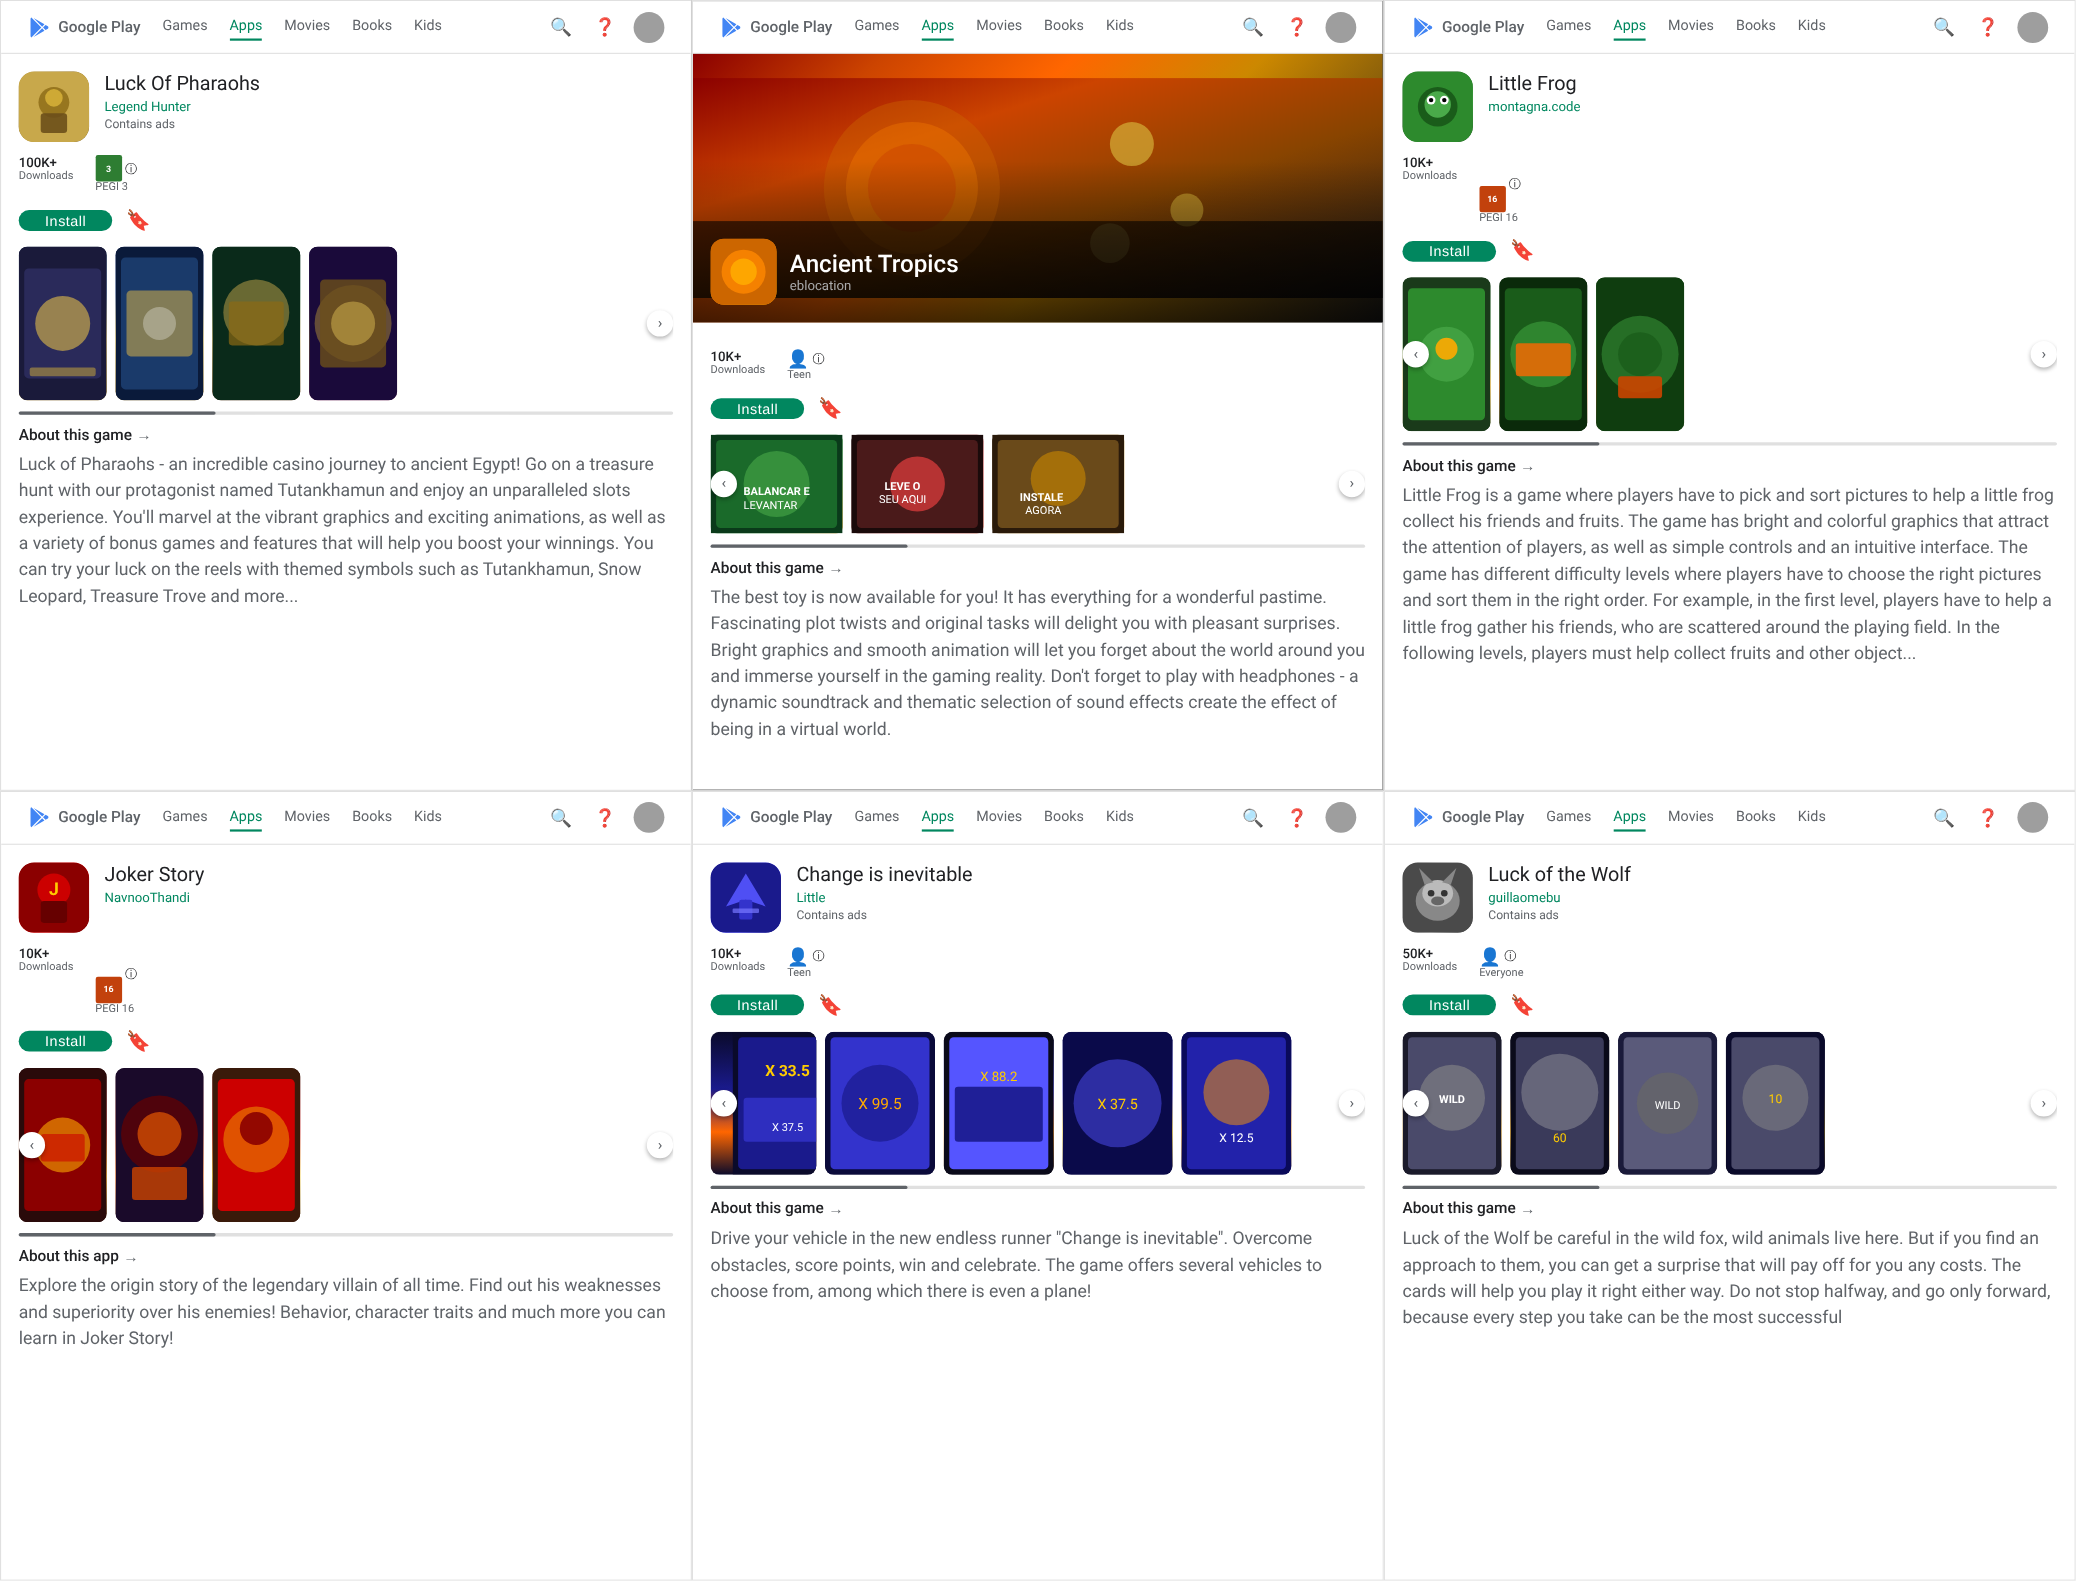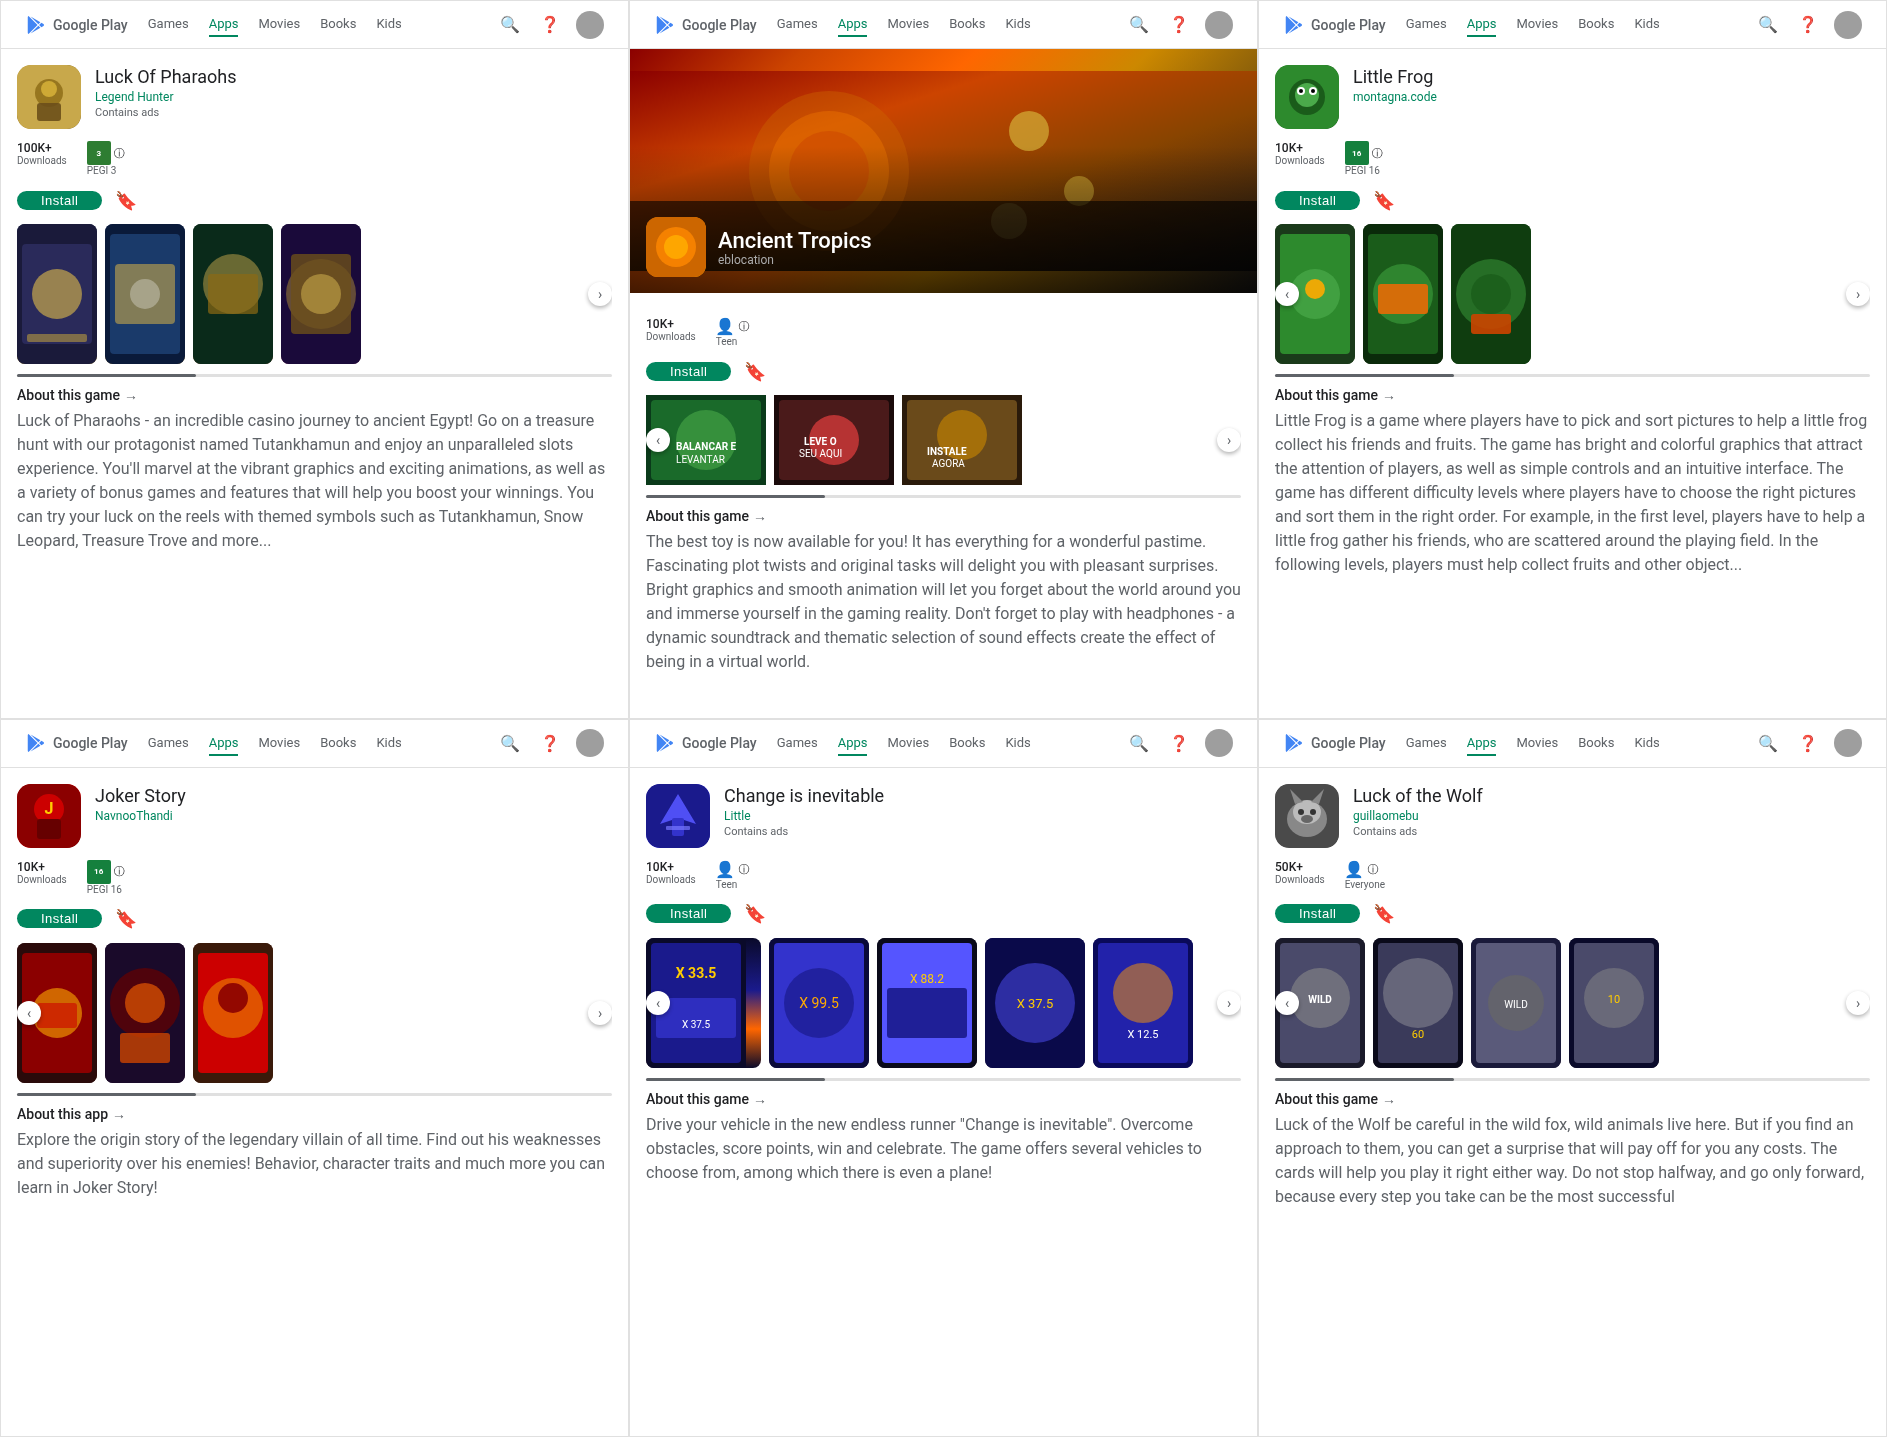--- a/index.html
+++ b/index.html
@@ -202,21 +202,22 @@
       justify-content: center;
       border-radius: 2px;
       font-weight: bold;
     }
     
     .pegi-green {
       background: #2e7d32;
     }
     
     .pegi-yellow {
-      background: #15803d;
+      background: #c2410c;
+      margin-top: 28px;
     }
     
     .install-row {
       display: flex;
       align-items: center;
       gap: 10px;
       margin: 10px 0;
     }
     
     .install-btn {
@@ -939,21 +940,21 @@
           <span class="stat-label">Teen</span>
         </div>
       </div>
 
       <div class="install-row">
         <button class="install-btn">Install</button>
         <div class="bookmark-icon">🔖</div>
       </div>
 
       <div class="screenshots-row" style="position:relative;">
-        <div class="screenshot screenshot-change-1" style="width:115px;height:130px;">
+        <div class="screenshot screenshot-change-1" style="width:96px;height:130px;padding-left:20px;">
           <svg width="100" height="130" viewBox="0 0 100 130">
             <rect width="100" height="130" fill="#0a0a2a"></rect>
             <rect x="5" y="5" width="90" height="120" rx="4" fill="#1a1a8c"></rect>
             <text x="50" y="40" text-anchor="middle" fill="#ffcc00" font-size="14" font-weight="bold">X 33.5</text>
             <rect x="10" y="60" width="80" height="40" rx="3" fill="#3333cc" opacity="0.8"></rect>
             <text x="50" y="90" text-anchor="middle" fill="#fff" font-size="10">X 37.5</text>
           </svg>
         </div>
         <div class="screenshot screenshot-change-2" style="width:100px;height:130px;">
           <svg width="100" height="130" viewBox="0 0 100 130">

